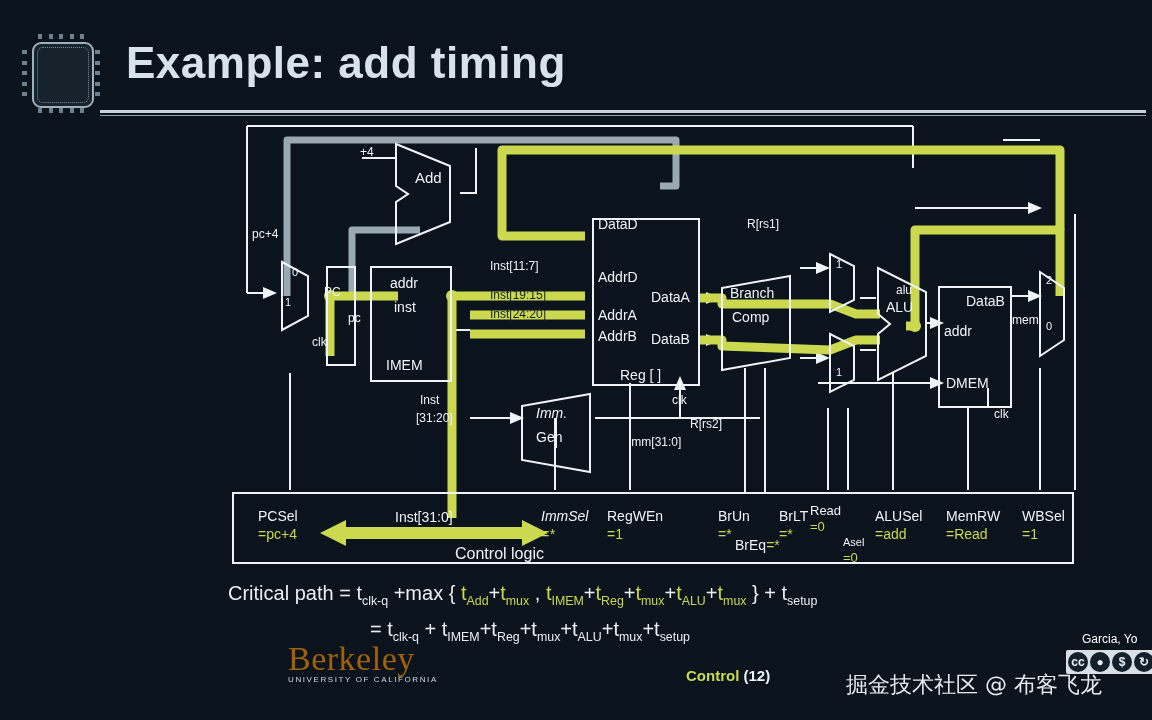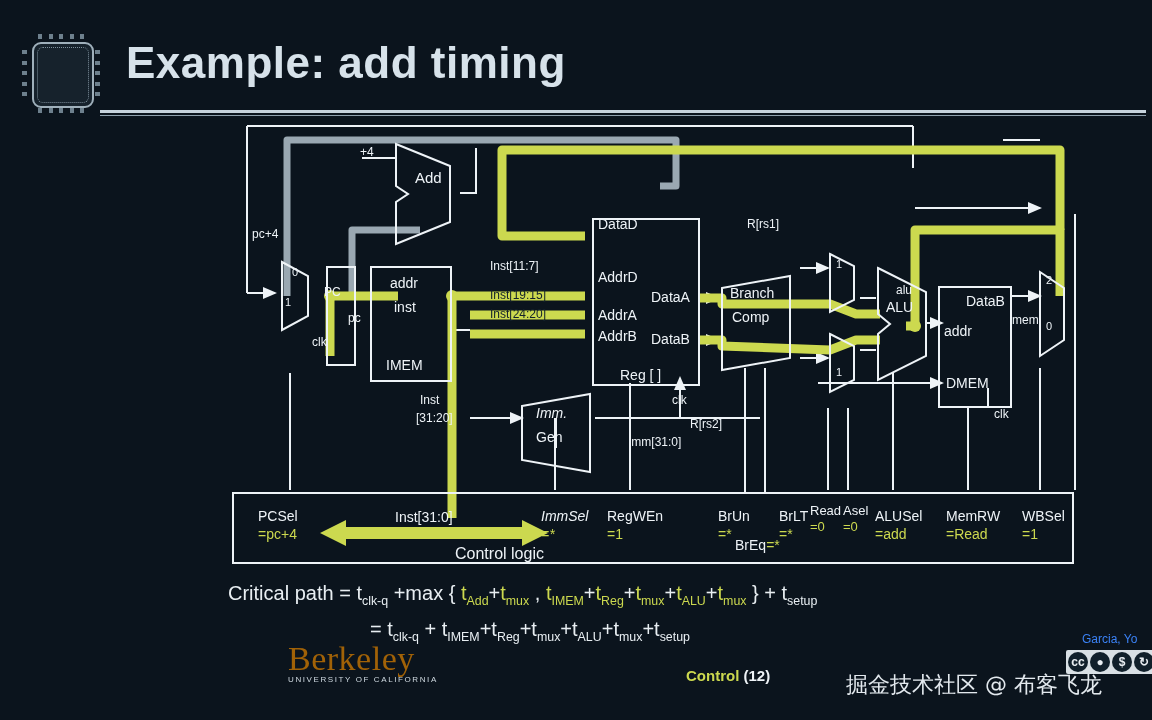--- a/index.html
+++ b/index.html
@@ -81,21 +81,21 @@
   .acc{color:#ccd94f;}
   sub{font-size:0.62em;}
 
   
   #berkeley-logo{position:absolute;left:288px;top:640px;width:200px;}
   #berkeley-logo .word{font-family:"Liberation Serif", serif;font-size:34px;color:#a16207;letter-spacing:0.5px;}
   #berkeley-logo .sub{font-size:8px;letter-spacing:1.6px;color:#cfd9e0;margin-top:-3px;}
   #footer-note{position:absolute;left:686px;top:667px;font-size:15px;font-weight:bold;}
   #footer-note .c{color:#ccd94f;}
   #footer-note .n{color:#eef3f7;}
-  #author-credit{position:absolute;left:1082px;top:632px;font-size:12px;color:#3b82f6;white-space:nowrap;}
+  #author-credit{position:absolute;left:1082px;top:632px;font-size:12px;color:#ffffff;white-space:nowrap;}
   #cc-badges{position:absolute;left:1066px;top:650px;display:flex;gap:2px;background:#d9e0e5;padding:2px;border-radius:2px;}
   #cc-badges i{
     display:block;width:20px;height:20px;border-radius:50%;
     background:#11202b;color:#e9eef2;font-style:normal;font-size:12px;
     display:flex;align-items:center;justify-content:center;font-weight:bold;
   }
   #watermark{
     position:absolute;left:846px;top:670px;font-size:22px;color:#e3e9ee;
     white-space:nowrap;font-family:"DejaVu Sans", sans-serif;
   }
@@ -354,21 +354,21 @@
   </div>
   <div class="ctl" style="left:779px;top:508px;">
     <div class="nm">BrLT</div>
     <div class="vl">=*</div>
   </div>
   <div class="ctl" style="left:810px;top:503px;">
     <div class="nm sm" style="font-size:13px;">Read</div>
     <div class="vl" style="font-size:13px;">=0</div>
   </div>
   <div class="ctl" style="left:843px;top:503px;">
-    <div class="nm" style="font-size:13px;">Asel</div>
+    <div class="nm" style="font-size:11px;margin-top:33px;">Asel</div>
     <div class="vl" style="font-size:13px;">=0</div>
   </div>
   <div class="ctl" style="left:875px;top:508px;">
     <div class="nm">ALUSel</div>
     <div class="vl">=add</div>
   </div>
   <div class="ctl" style="left:946px;top:508px;">
     <div class="nm">MemRW</div>
     <div class="vl">=Read</div>
   </div>

